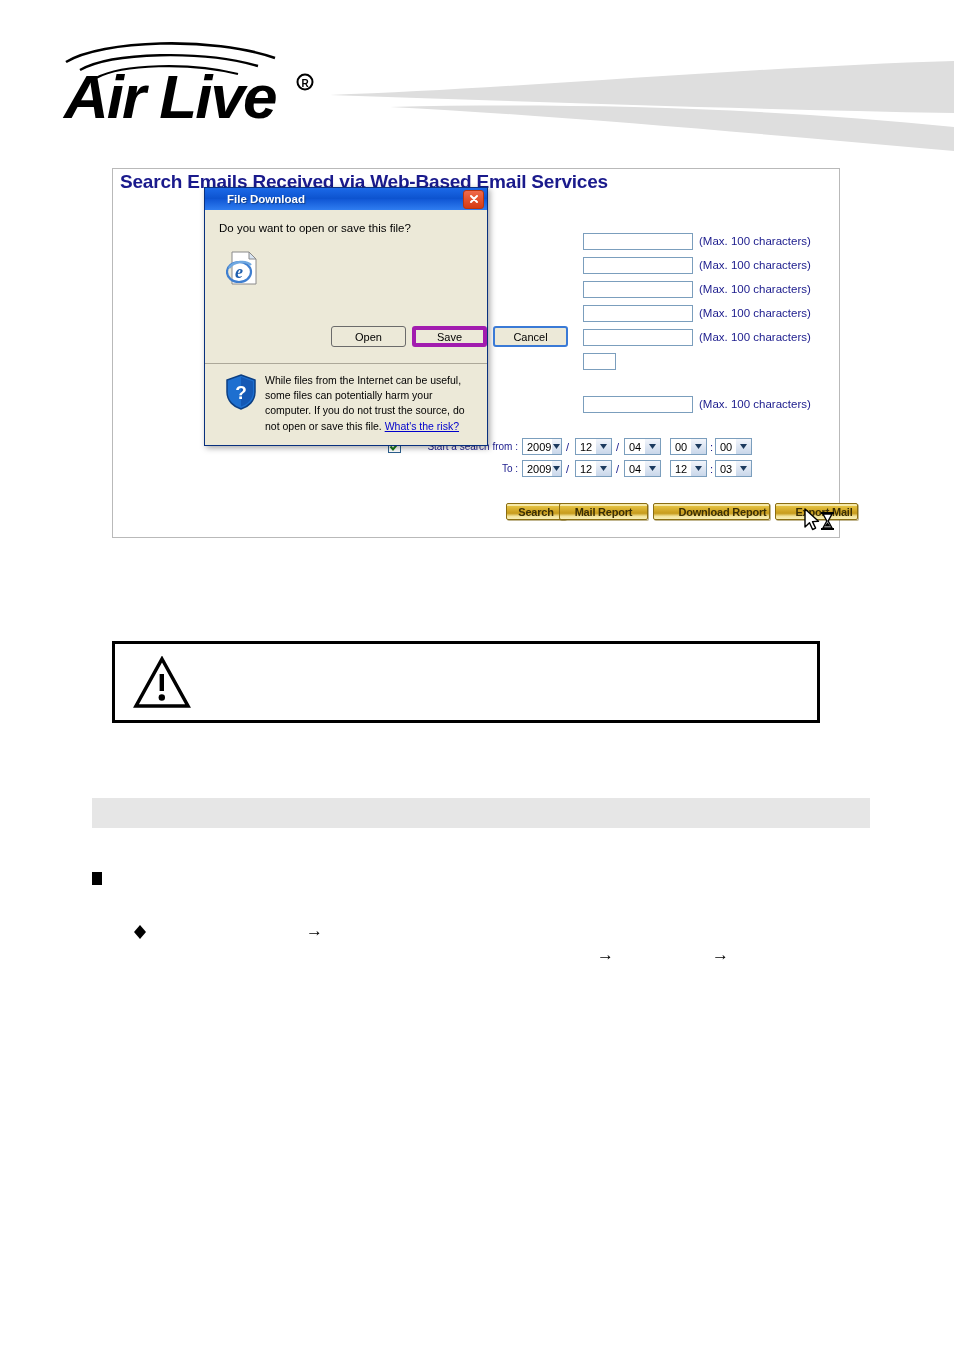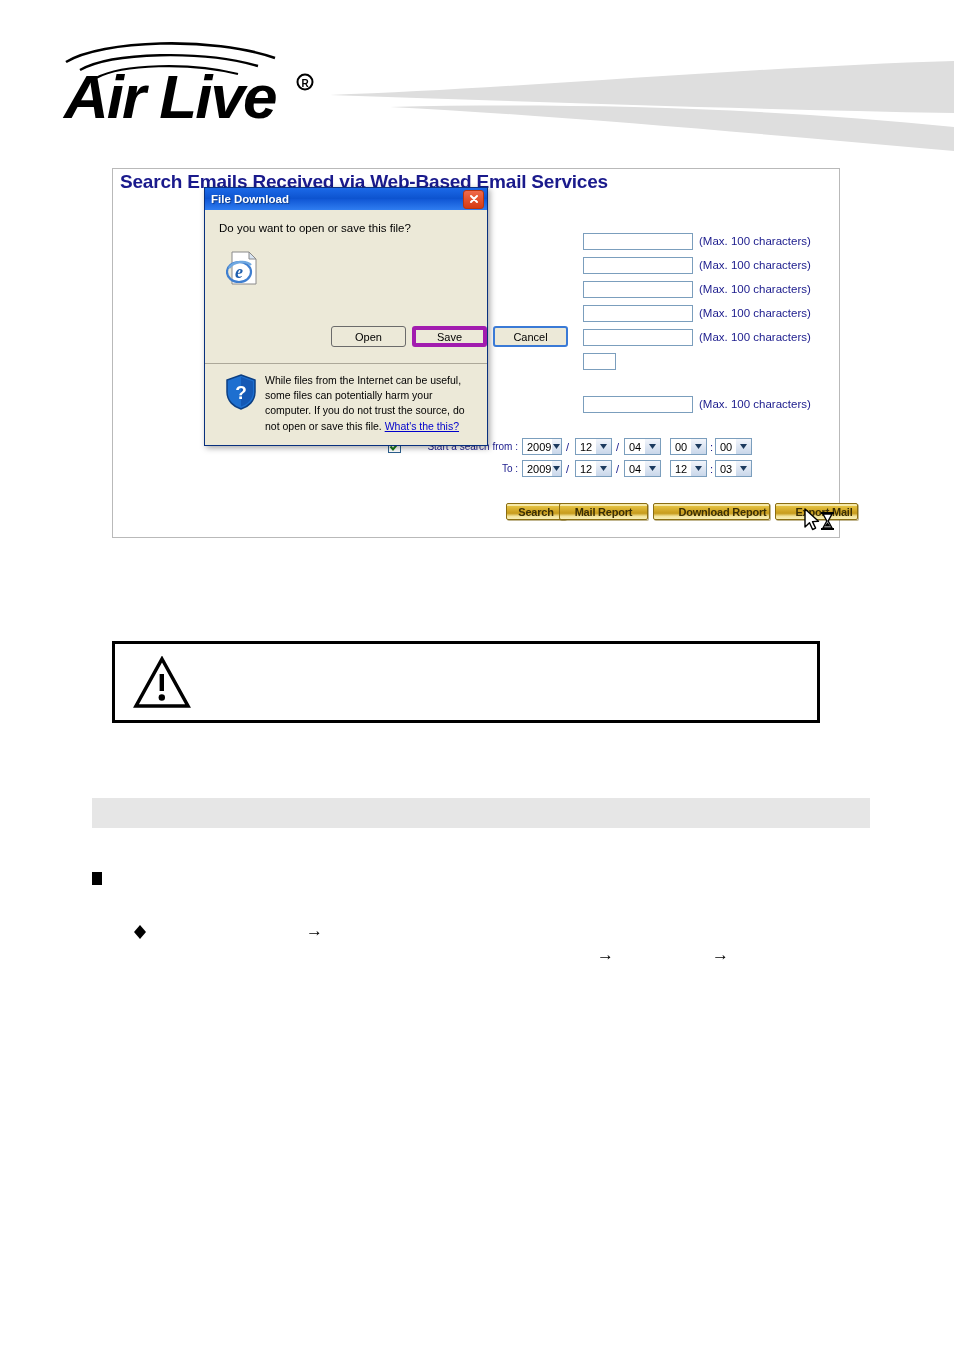--- a/index.html
+++ b/index.html
@@ -285,21 +285,21 @@
   <div class="gold-btn" style="left:540px; top:334px; width:117px;padding-left:22px;">Download Report</div>
   <div class="gold-btn" style="left:662px; top:334px; width:83px;padding-left:15px;">Export Mail</div>
 
   <div style="position:absolute; left:91px; top:18px; width:284px; height:259px;
               border:1px solid #08307e; background:#ece9d8; box-sizing:border-box;
               box-shadow: 2px 2px 6px rgba(0,0,0,0.35);">
 
     <div style="position:absolute; left:0; top:0; width:282px; height:22px;
                 background: linear-gradient(to bottom, #1b69e8 0%, #0d53cf 48%, #1158d6 52%, #2f7df0 100%);
                 display:flex; align-items:center; box-sizing:border-box;">
-      <span style="color:#fff; font-size:11.5px; font-weight:bold; padding-left:6px; text-shadow:1px 1px 1px rgba(0,0,0,.4);">File Download</span>
+      <span style="color:#fff; font-size:11.5px; font-weight:bold; padding-left:22px; text-shadow:1px 1px 1px rgba(0,0,0,.4);">File Download</span>
       <span style="margin-left:auto; margin-right:3px; width:19px; height:17px;
                    background: linear-gradient(to bottom, #f06a4a, #d53a13);
                    border:1px solid #b8350f; border-radius:3px;
                    display:flex; align-items:center; justify-content:center;">
         <svg width="10" height="10" viewBox="0 0 10 10">
           <path d="M2 2 L8 8 M8 2 L2 8" stroke="#fff" stroke-width="2" stroke-linecap="round"></path>
         </svg>
       </span>
     </div>
 
@@ -333,21 +333,21 @@
 
     <div style="position:absolute; left:20px; top:186px; width:32px; height:36px;">
       <svg width="32" height="36" viewBox="0 0 32 36">
         <path d="M16 1 L30 6 V18 C30 27, 23 33, 16 35 C9 33, 2 27, 2 18 V6 Z" fill="#1d6fd0" stroke="#0c3f83" stroke-width="1.5"></path>
         <path d="M16 3 L28 7.5 V18 C28 25, 22 30.5, 16 32.5 Z" fill="#1559b5"></path>
         <text x="16" y="25" font-size="19" font-weight="bold" text-anchor="middle" fill="#ffffff" font-family="'Liberation Sans', sans-serif">?</text>
       </svg>
     </div>
     <div style="position:absolute; left:60px; top:185px; width:205px;
                 font-size:10.5px; color:#000; line-height:1.45;">
-      <span>While files from the Internet can be useful, some files can potentially harm your computer. If you do not trust the source, do not open or save this file. </span><span style="color:#0000cc; text-decoration:underline; cursor:pointer;">What's the this?</span>
+      <span>While files from the Internet can be useful, some files can potentially harm your computer. If you do not trust the source, do not open or save this file. </span><span style="color:#0000cc; text-decoration:underline; cursor:pointer;">What's the risk?</span>
     </div>
 
   </div>
 
 </div>
 
 <div id="busy-cursor">
   <svg width="34" height="28" viewBox="0 0 34 28">
     <path d="M2 1 L2 19 L6.5 14.8 L9.6 21.5 L12.6 20.1 L9.5 13.6 L15.5 13.3 Z" fill="#ffffff" stroke="#000" stroke-width="1.4" stroke-linejoin="round"></path>
     <g>

